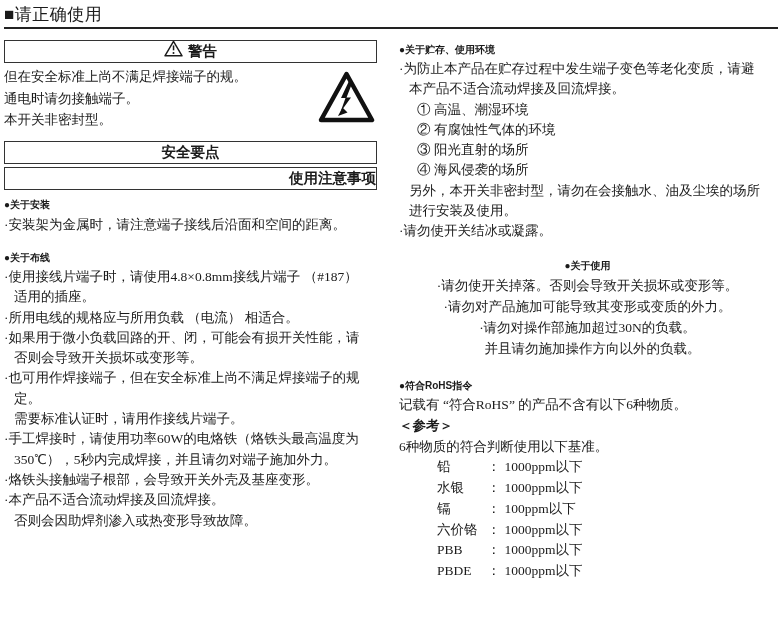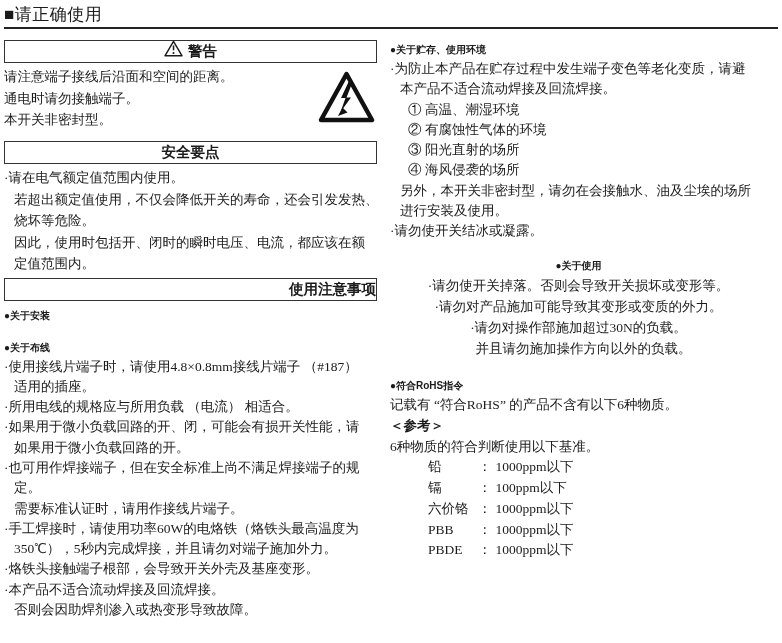--- a/index.html
+++ b/index.html
@@ -2,21 +2,21 @@
 <html><head>
 <meta charset="utf-8">
 <style>
   html,body{margin:0;padding:0;background:#fff;}
   body{width:782px;height:643px;overflow:hidden;color:#1b1b1b;
        font-family:"Liberation Serif",serif;font-size:13.5px;}
   .page{position:relative;width:774px;padding:5px 4px 0 4px;}
   .doc-title{font-family:"Liberation Sans",sans-serif;font-weight:normal;
              font-size:17px;line-height:19px;letter-spacing:.5px;}
   .title-rule{border:none;border-top:2px solid #222;margin:3px 0 0 0;}
-  .cols{display:flex;gap:13px;margin-top:11px;}
+  .cols{display:flex;gap:22px;margin-top:11px;}
   .col-left{width:373px;flex:none;}
   .col-right{width:377px;flex:none;}
 
   .head-box{border:1.5px solid #333;height:21px;line-height:21px;
             text-align:center;font-family:"Liberation Sans",sans-serif;
             font-weight:bold;font-size:14.5px;}
   .warn-head{display:flex;align-items:center;justify-content:center;gap:5px;}
 
   .warn-body{position:relative;margin-top:3px;min-height:66px;}
   .warn-body .ln{line-height:21.5px;}
@@ -70,70 +70,58 @@
             <path d="M12 1.5 L22.8 19.7 H1.2 Z" fill="none" stroke="#1b1b1b" stroke-width="1.8" stroke-linejoin="round"></path>
             <rect x="11.1" y="6.6" width="1.9" height="6.2" fill="#1b1b1b"></rect>
             <circle cx="12" cy="16.2" r="1.25" fill="#1b1b1b"></circle>
           </svg>
         </span>
         <span>警告</span>
       </div>
 
       <div class="warn-body">
 
-          <div class="ln">请注意端子接线后沿面和空间的距离。</div>
+          <div class="ln">但在安全标准上尚不满足焊接端子的规。</div>
 
           <div class="ln">通电时请勿接触端子。</div>
 
           <div class="ln">本开关非密封型。</div>
 
         <span class="hv-icon">
           <svg width="57" height="54" viewBox="0 0 57 54">
             <path d="M28.5 4 L54 50 H3 Z" fill="none" stroke="#111" stroke-width="4.5" stroke-linejoin="round"></path>
             <polygon points="31,11 23,28 27.5,28 22.5,42 33,27.5 28.5,27.5 35,11" fill="#111"></polygon>
             <polygon points="20,46 29.5,42.5 24.5,37.5" fill="#111"></polygon>
           </svg>
         </span>
       </div>
 
       <div class="head-box safety-box">安全要点</div>
-      <div class="safety-body">
-
-          <div class="ln i0">·请在电气额定值范围内使用。</div>
-
-          <div class="ln i1">若超出额定值使用，不仅会降低开关的寿命，还会引发发热、</div>
-
-          <div class="ln i1">烧坏等危险。</div>
-
-          <div class="ln i1">因此，使用时包括开、闭时的瞬时电压、电流，都应该在额</div>
-
-          <div class="ln i1">定值范围内。</div>
-
-      </div>
 
       <div class="head-box prec-box">使用注意事项</div>
 
       <div class="install">
         <div class="sec-heading">●关于安装</div>
 
+          <div class="ln i0">·安装架为金属时，请注意端子接线后沿面和空间的距离。</div>
 
       </div>
 
       <div class="wiring">
         <div class="sec-heading">●关于布线</div>
 
           <div class="ln i0">·使用接线片端子时，请使用4.8×0.8mm接线片端子 （#187）</div>
 
           <div class="ln i1">适用的插座。</div>
 
           <div class="ln i0">·所用电线的规格应与所用负载 （电流） 相适合。</div>
 
           <div class="ln i0">·如果用于微小负载回路的开、闭，可能会有损开关性能，请</div>
 
-          <div class="ln i1">如果用于微小负载回路的开。</div>
+          <div class="ln i1">否则会导致开关损坏或变形等。</div>
 
           <div class="ln i0">·也可用作焊接端子，但在安全标准上尚不满足焊接端子的规</div>
 
           <div class="ln i1">定。</div>
 
           <div class="ln i1">需要标准认证时，请用作接线片端子。</div>
 
           <div class="ln i0">·手工焊接时，请使用功率60W的电烙铁（烙铁头最高温度为</div>
 
           <div class="ln i1">350℃），5秒内完成焊接，并且请勿对端子施加外力。</div>
@@ -190,20 +178,23 @@
         <div class="sec-heading">●符合RoHS指令</div>
         <div class="ln">记载有 “符合RoHS” 的产品不含有以下6种物质。</div>
         <div class="rohs-ref">＜参考＞</div>
         <div class="rohs-basis">6种物质的符合判断使用以下基准。</div>
         <div class="substances">
 
             <div class="substance-row">
               <span class="sub-name">铅</span><span class="sub-colon">：</span><span class="sub-value">1000ppm以下</span>
             </div>
 
+            <div class="substance-row">
+              <span class="sub-name">水银</span><span class="sub-colon">：</span><span class="sub-value">1000ppm以下</span>
+            </div>
 
             <div class="substance-row">
               <span class="sub-name">镉</span><span class="sub-colon">：</span><span class="sub-value">100ppm以下</span>
             </div>
 
             <div class="substance-row">
               <span class="sub-name">六价铬</span><span class="sub-colon">：</span><span class="sub-value">1000ppm以下</span>
             </div>
 
             <div class="substance-row">

